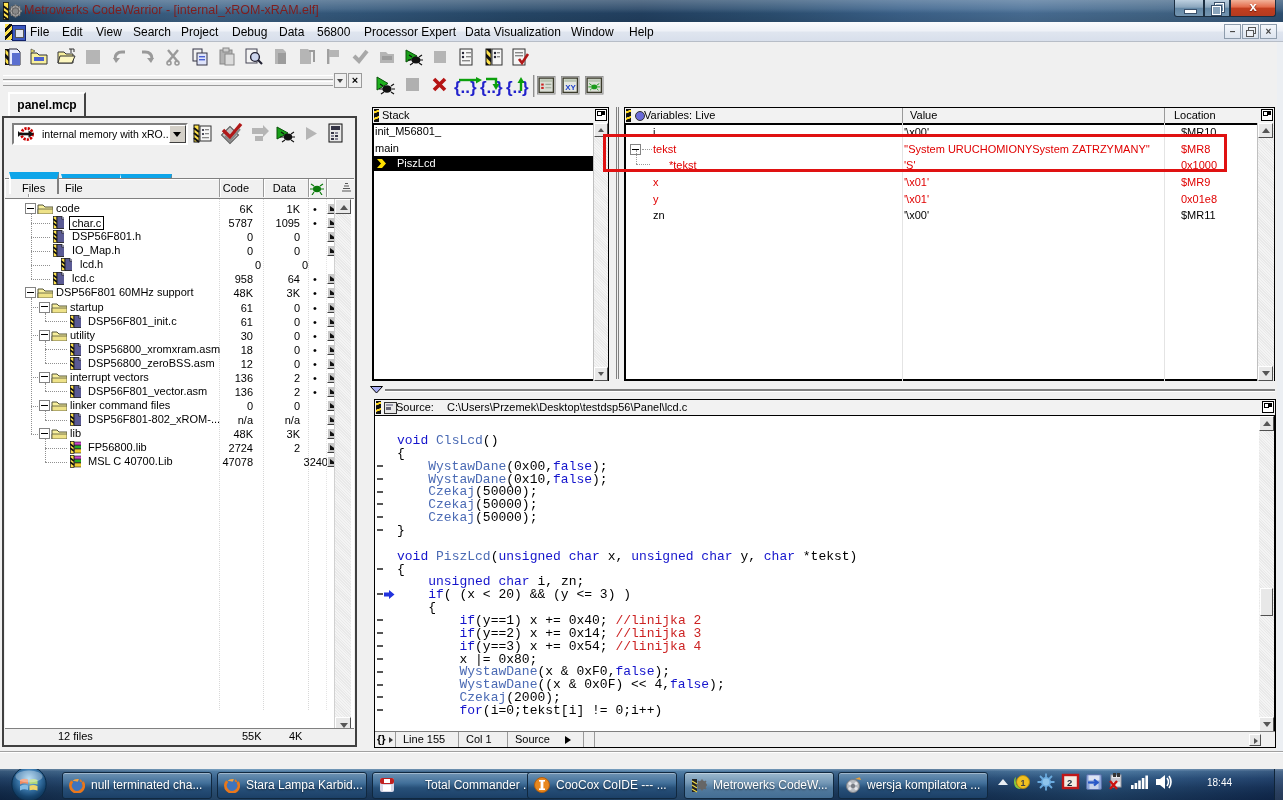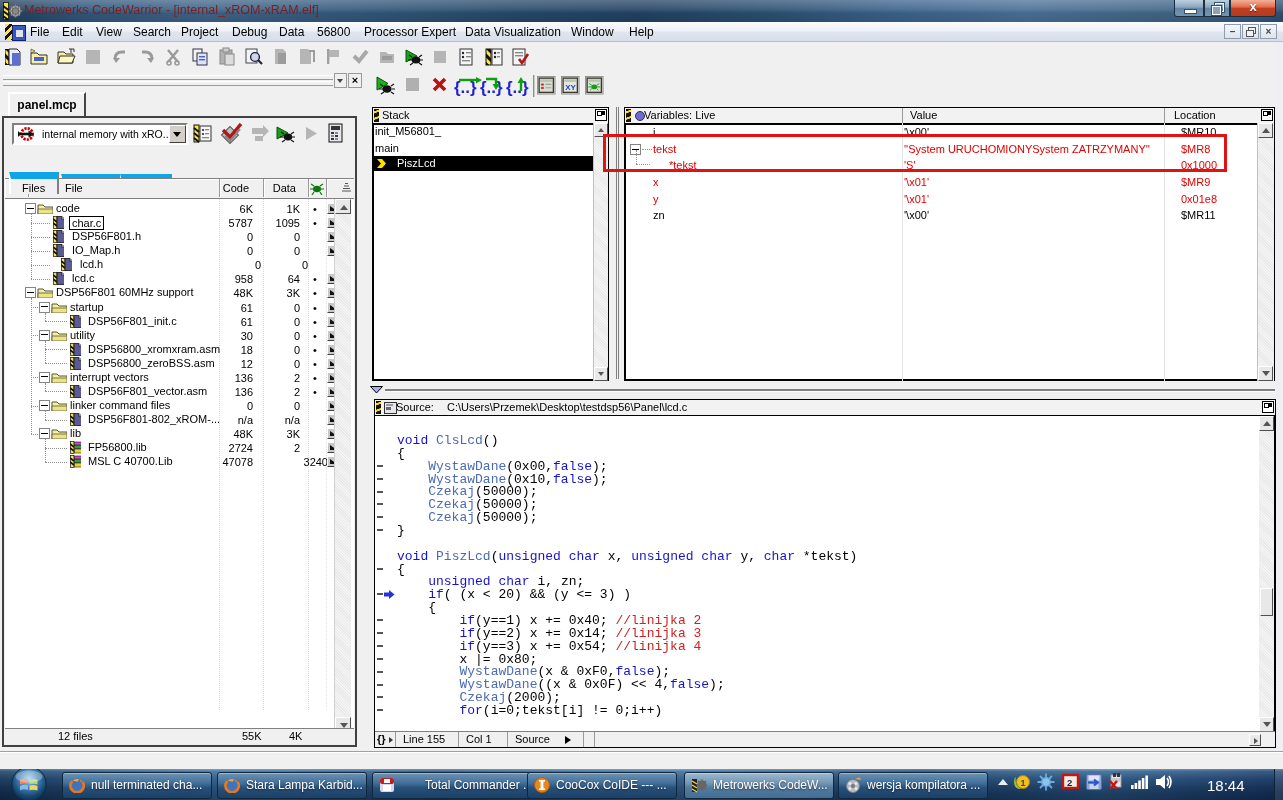--- a/index.html
+++ b/index.html
@@ -959,20 +959,20 @@
           <rect x="144.6" y="14" width="2.6" height="6"></rect>
           <rect x="148.2" y="11.5" width="2.6" height="8.5"></rect>
           <rect x="151.8" y="9" width="2.6" height="11"></rect>
           <rect x="155.4" y="6.5" width="2.6" height="13.5"></rect>
         </g>
       <g transform="translate(166,6)">
           <path d="M0 4 L4 4 L9 0 L9 14 L4 10 L0 10 Z" fill="#fff"></path>
           <path d="M11 3 Q14 7 11 11 M13 1 Q17 7 13 13" stroke="#fff" stroke-width="1.6" fill="none"></path>
         </g>
     </svg>
-    <span style="position:absolute;left:1207px;top:8px;color:#fff;font-size:15px;">18:44</span>
+    <span style="position:absolute;left:1207px;top:8px;color:#fff;font-size:10px;">18:44</span>
     <div style="position:absolute;left:1274px;top:0;width:9px;height:31px;border-left:1px solid #0f2438;background:rgba(255,255,255,0.10);"></div>
   </div>
 
   <svg class="abs" style="left:370px;top:386px;" width="14" height="8">
       <polygon points="0.5,0.5 12.5,0.5 6.5,7" fill="#a8aef2" stroke="#000" stroke-width="1"></polygon>
     </svg>
 </div>
 
 </body></html>

